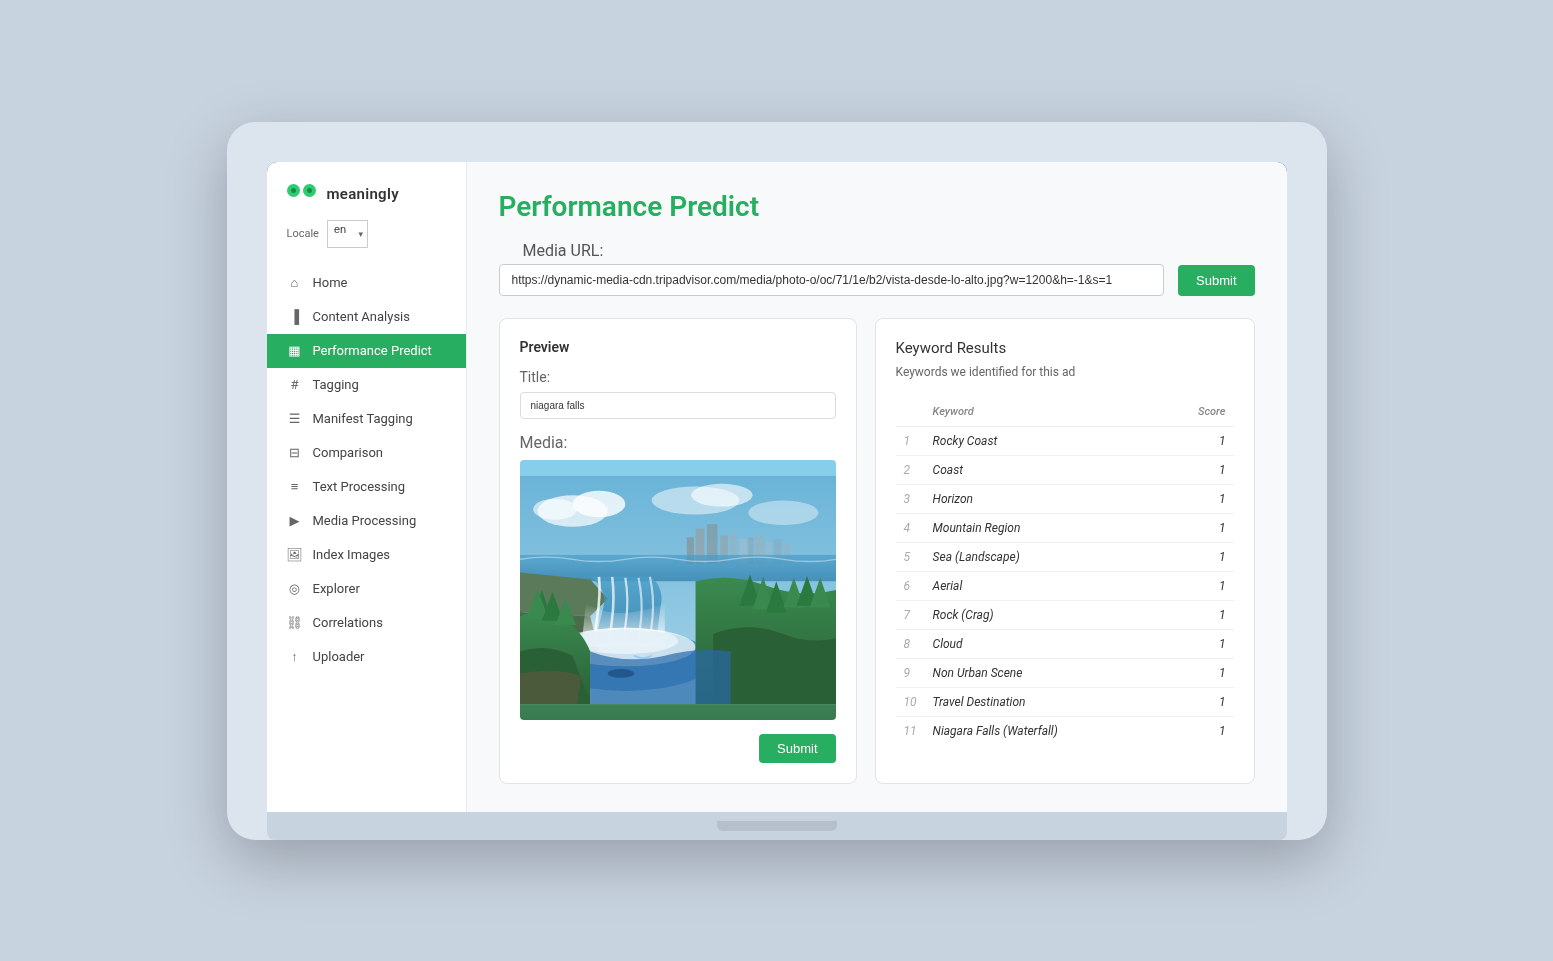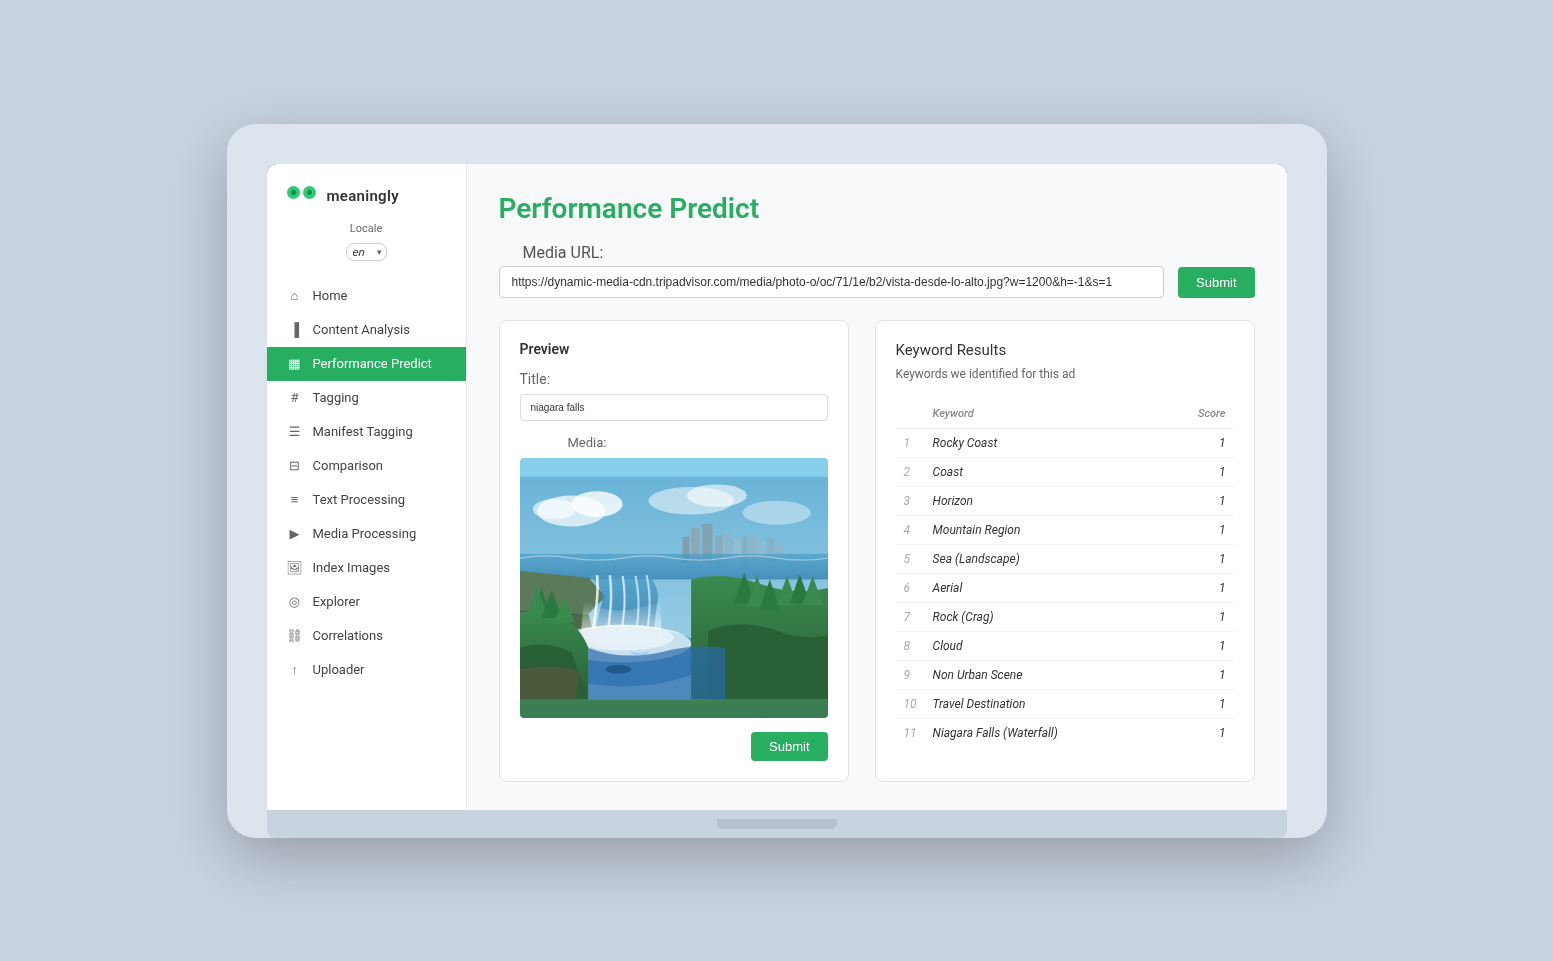--- a/index.html
+++ b/index.html
@@ -92,38 +92,36 @@
       font-size: 15px;
       font-weight: 600;
       color: #333;
       letter-spacing: 0.3px;
     }
     .locale-row {
       padding: 0 20px 14px 20px;
       display: flex;
       align-items: center;
       gap: 8px;
-      flex-direction: column;
     }
     .locale-label {
       font-size: 11px;
       color: #666;
     }
     .locale-select {
       border: 1px solid #ccc;
-      border-radius: 8px;
-      padding: 2px 20px 2px 6px;
+      border-radius: 0;
+      padding: 2px 20px 12px 6px;
       font-size: 11px;
       color: #333;
       background: #fff;
       appearance: none;
       -webkit-appearance: none;
       cursor: pointer;
       position: relative;
-      font-style: italic;
     }
     .locale-wrapper {
       position: relative;
       display: inline-flex;
       align-items: center;
     }
     .locale-wrapper::after {
       content: '▾';
       position: absolute;
       right: 5px;
@@ -202,21 +200,21 @@
       border-radius: 4px;
       padding: 8px 18px;
       font-size: 13px;
       cursor: pointer;
       white-space: nowrap;
       align-self: flex-end;
     }
 
     .content-panels {
       display: flex;
-      gap: 26px;
+      gap: 18px;
     }
     .preview-panel {
       background: #fff;
       border-radius: 8px;
       border: 1px solid #e0e3e8;
       padding: 20px;
       flex: 1;
       min-width: 0;
     }
     .panel-title {
@@ -234,24 +232,23 @@
       width: 100%;
       border: 1px solid #ddd;
       border-radius: 4px;
       padding: 7px 10px;
       font-size: 10px;
       color: #333;
       margin-bottom: 14px;
       outline: none;
     }
     .media-label {
-      font-size: 13px;
+      font-size: 16px;
       color: #666;
       margin-bottom: 8px;
-      margin-left: 48px;
     }
     .media-image-wrapper {
       width: 100%;
       height: 260px;
       border-radius: 4px;
       overflow: hidden;
       background: linear-gradient(180deg, #87CEEB 0%, #87CEEB 30%, #4a9e6a 60%, #3a7a50 100%);
       position: relative;
     }
     

